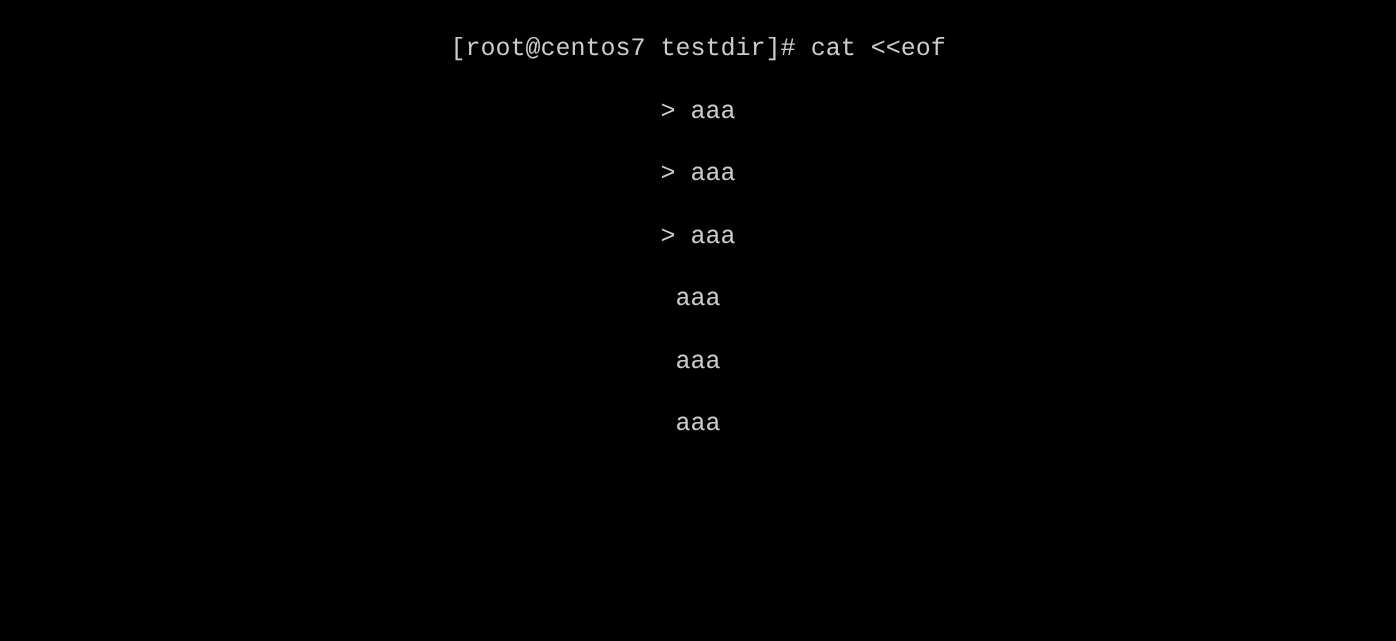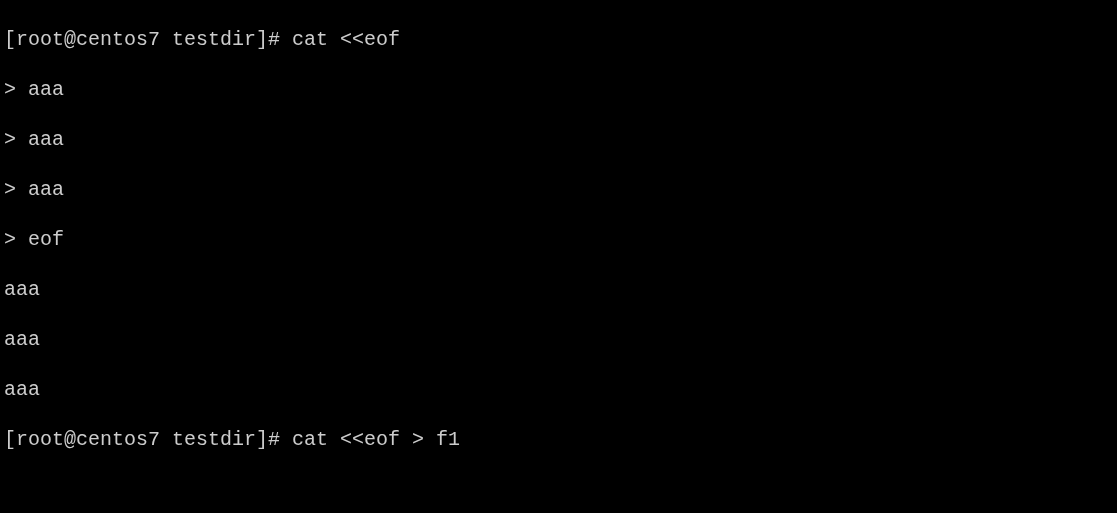--- a/index.html
+++ b/index.html
@@ -16,35 +16,34 @@
       padding: 2px 4px;
       width: 1117px;
       height: 513px;
       overflow: hidden;
     }
     .terminal {
       white-space: pre;
     }
     .line {
       display: block;
+      text-align: center;
     }
   </style>
 </head>
 <body>
 
 <div class="terminal">
 <span class="line">[root@centos7 testdir]# cat &lt;&lt;eof</span>
 <span class="line">&gt; aaa</span>
 <span class="line">&gt; aaa</span>
 <span class="line">&gt; aaa</span>
-<span class="line">&gt; eof</span>
 <span class="line">aaa</span>
 <span class="line">aaa</span>
 <span class="line">aaa</span>
-<span class="line">[root@centos7 testdir]# cat &lt;&lt;eof &gt; f1</span>
 
 
 
 
 
 
 
 
 
 

